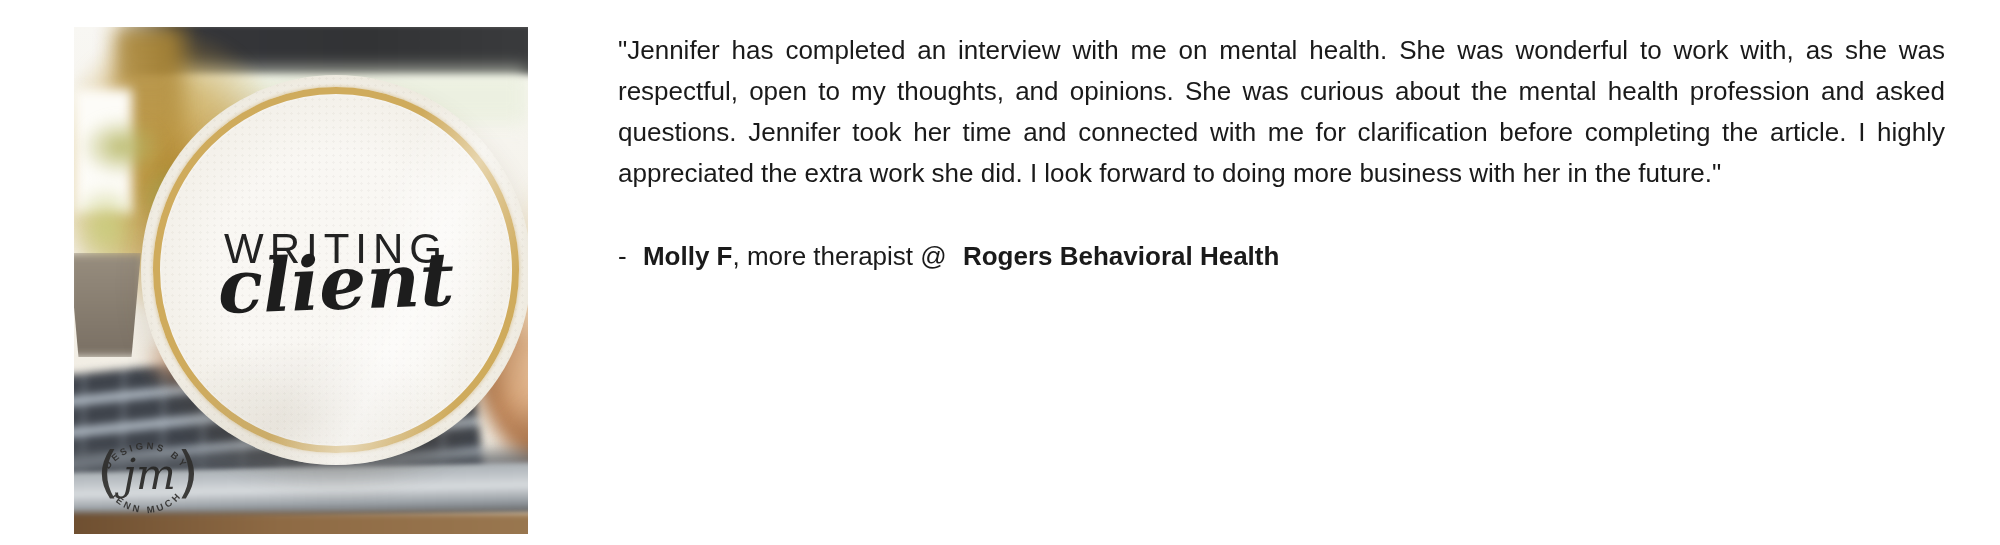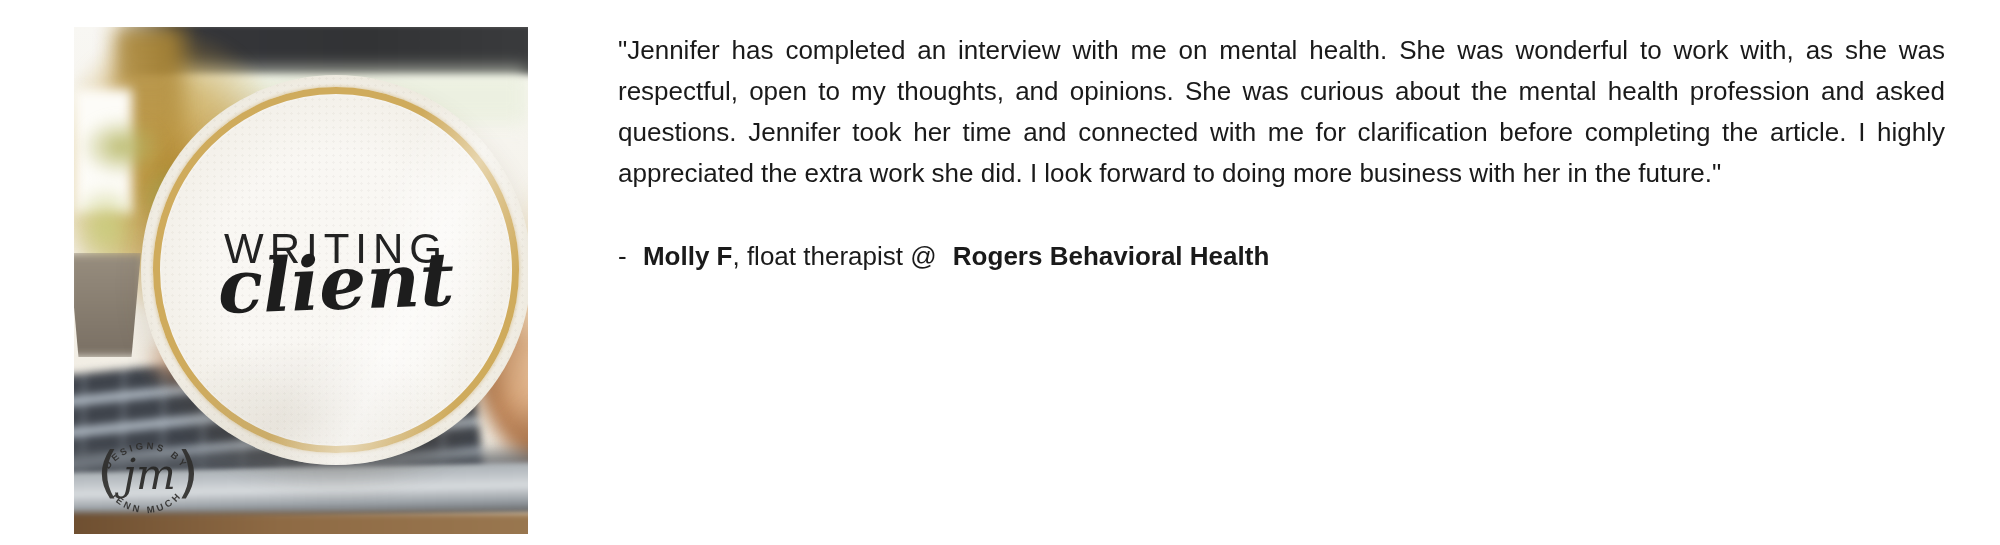--- a/index.html
+++ b/index.html
@@ -185,16 +185,16 @@
         <textPath href="#wmArcBot" startOffset="50%" text-anchor="middle">JENN MUCH</textPath>
       </text>
       <text class="wm-paren" x="16" y="86">(</text>
       <text class="wm-mono" x="42" y="84">jm</text>
       <text class="wm-paren" x="96" y="86">)</text>
     </svg>
   </figure>
 
   <div class="quote-col">
     <p class="quote">"Jennifer has completed an interview with me on mental health. She was wonderful to work with, as she was respectful, open to my thoughts, and opinions. She was curious about the mental health profession and asked questions. Jennifer took her time and connected with me for clarification before completing the article. I highly appreciated the extra work she did. I look forward to doing more business with her in the future."</p>
-    <p class="attribution"><span>- </span><strong>Molly F</strong><span>, float therapist @ </span><strong>Rogers Behavioral Health</strong></p>
+    <p class="attribution"><span>- </span><strong>Molly F</strong><span>, more therapist @ </span><strong>Rogers Behavioral Health</strong></p>
   </div>
 
 </div>
 
 </body></html>

